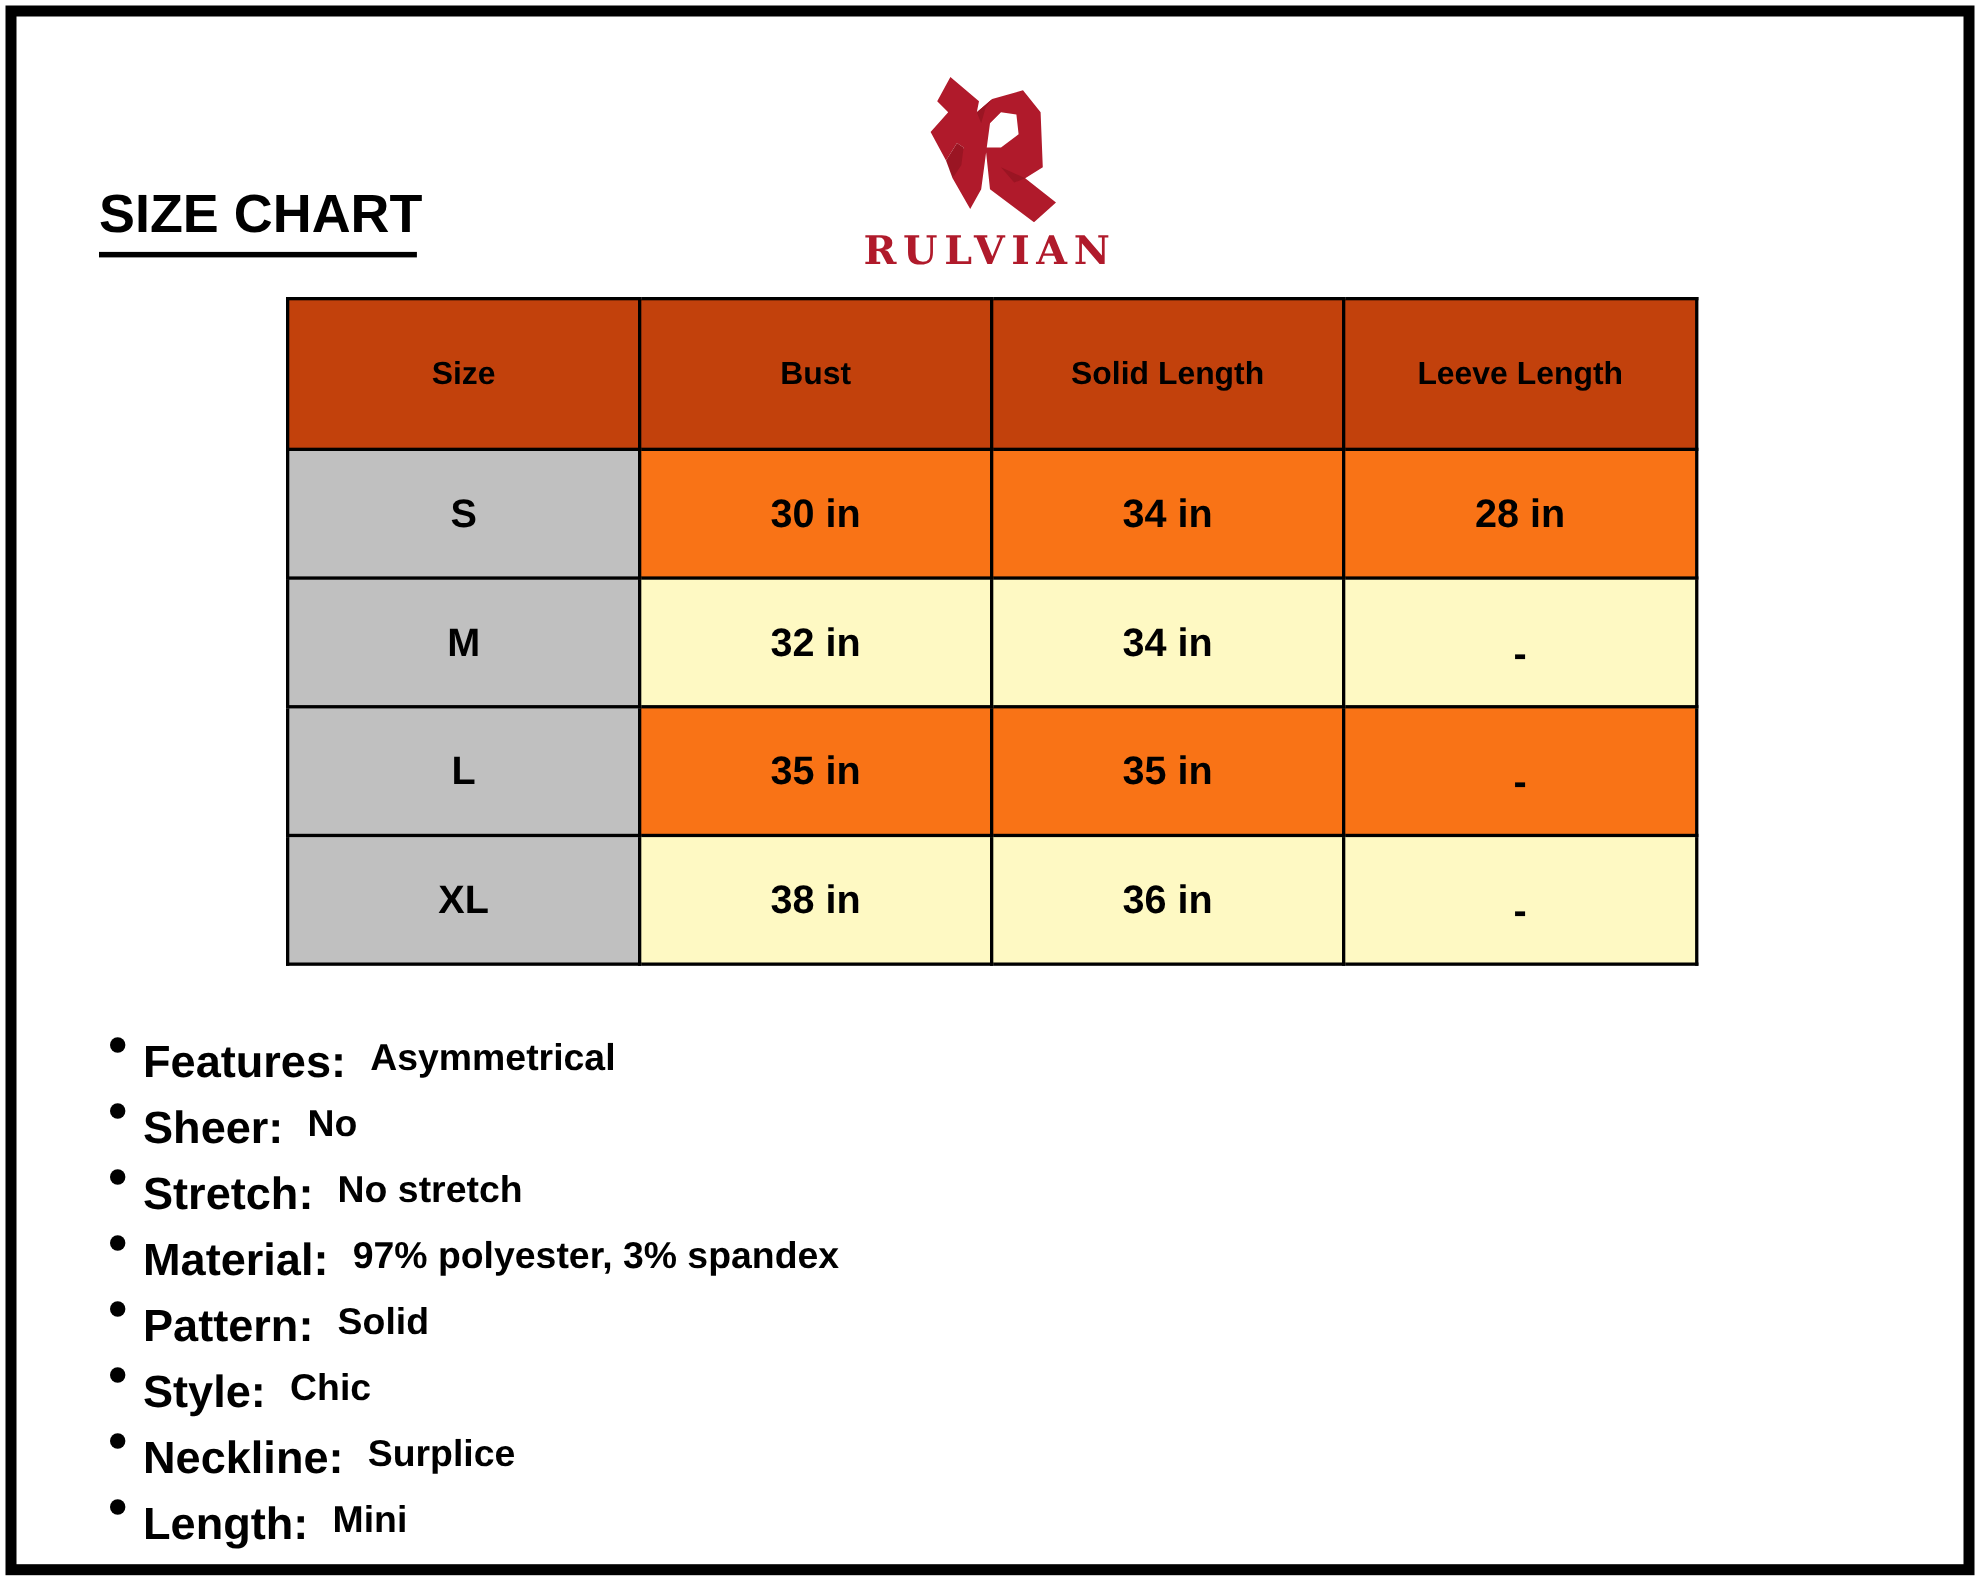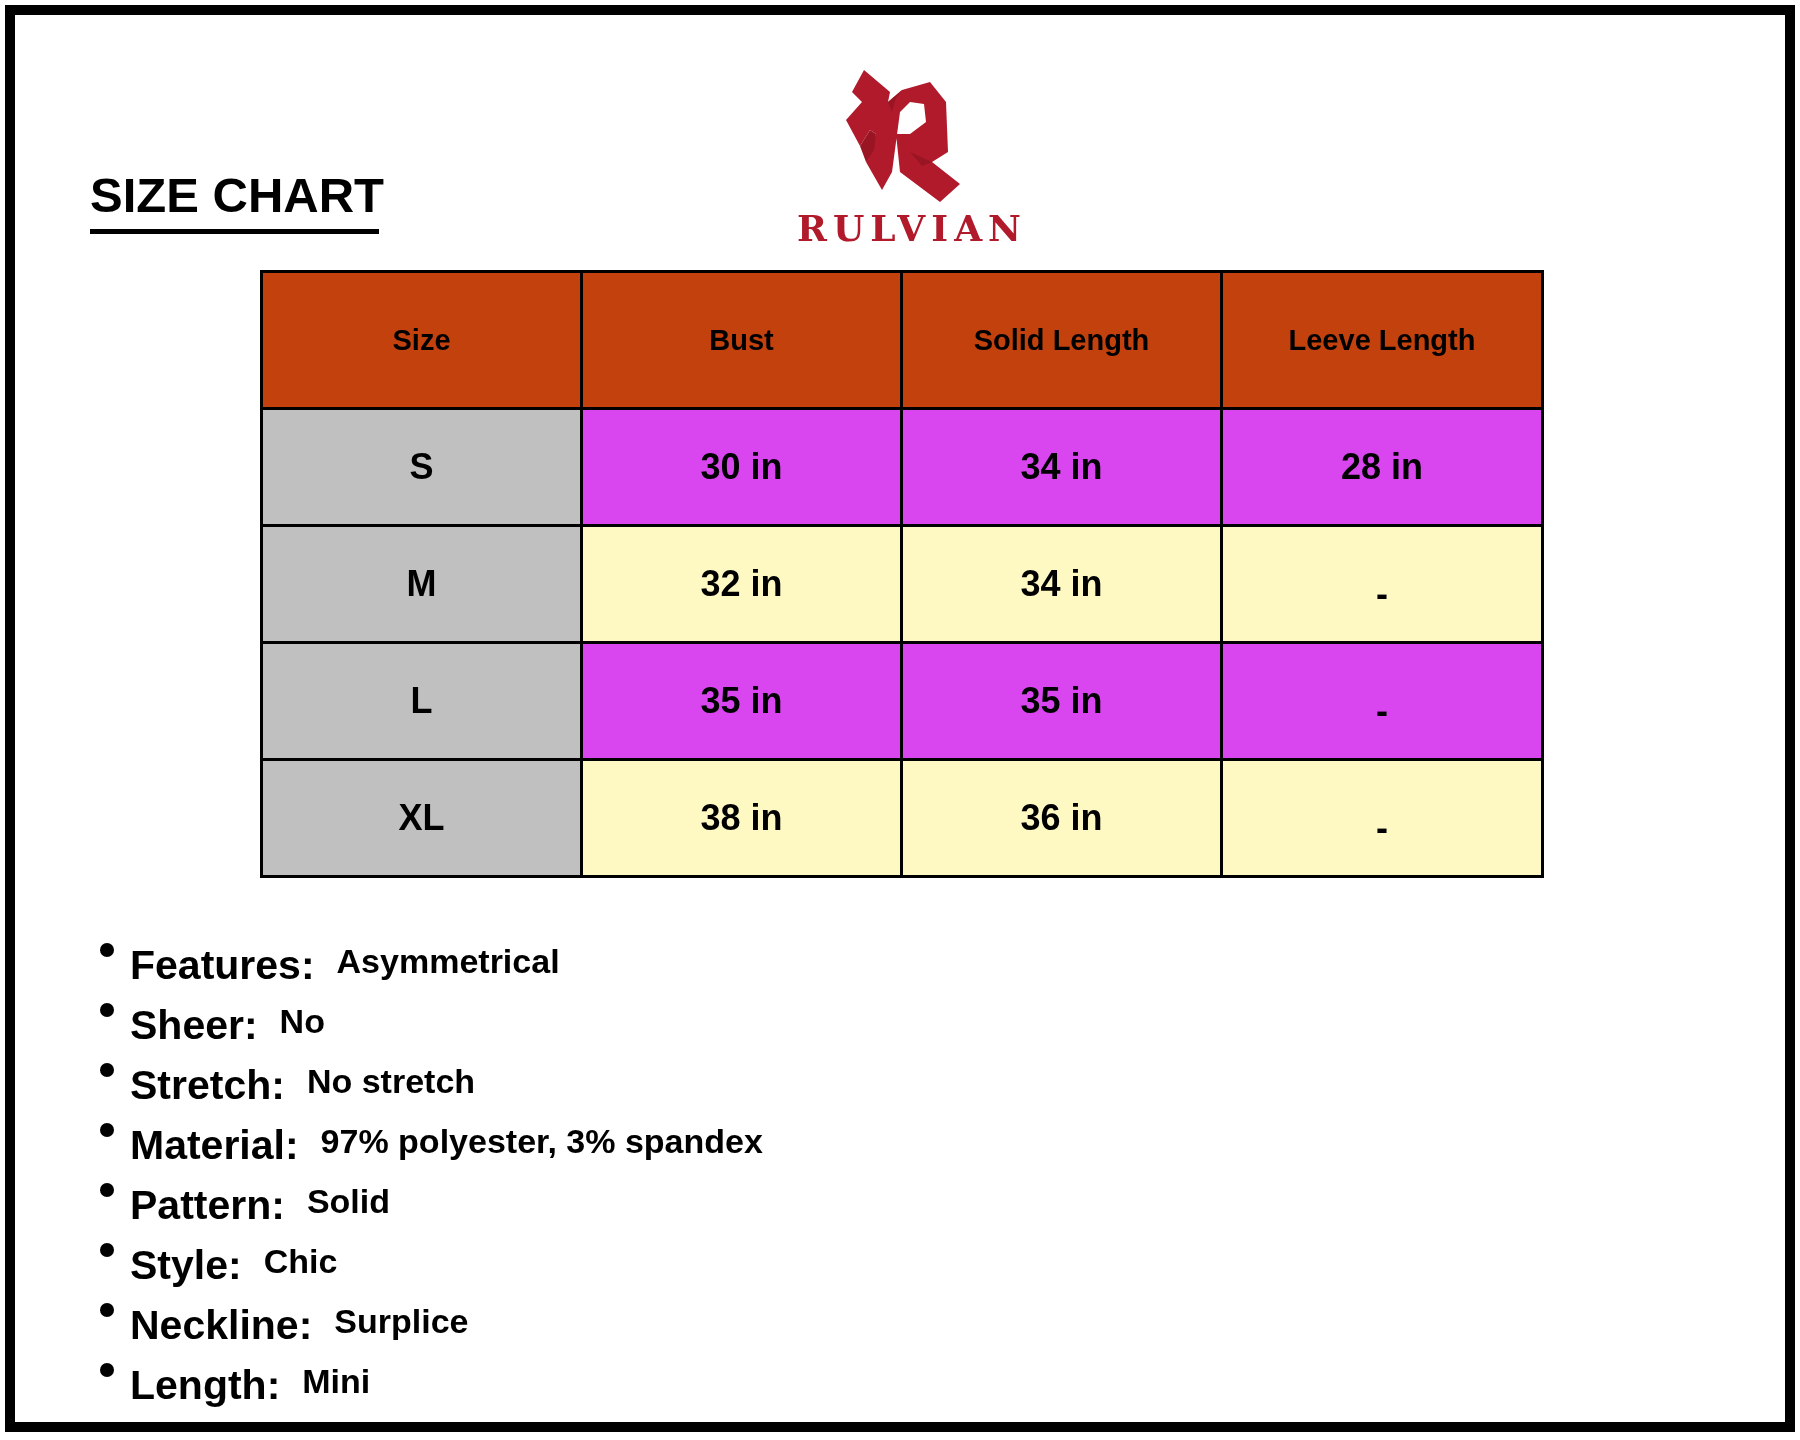--- a/index.html
+++ b/index.html
@@ -17,39 +17,39 @@
     font-size: 49px; font-weight: bold; letter-spacing: 0px; line-height: 60px;
   }
   .title-rule {
     position: absolute; left: 90px; top: 229px; width: 289px; height: 5px; background: #000;
   }
   .logo {
     position: absolute; left: 770px; top: 62px; width: 260px; height: 190px;
   }
   .logo svg { display: block; margin: 0 auto; }
   .logo-text {
-    position: absolute; left: 12px; top: 146px; width: 260px; text-align: center;
+    position: absolute; left: 0; top: 146px; width: 260px; text-align: center;
     font-family: "DejaVu Serif", serif; font-weight: bold; font-size: 36px;
     letter-spacing: 6px; color: #b01a2b; line-height: 40px;
   }
   table.sizes {
     position: absolute; left: 260px; top: 270px;
     border-collapse: collapse; table-layout: fixed;
     width: 1281px;
   }
   table.sizes td, table.sizes th {
     border: 3px solid #000; text-align: center; vertical-align: middle;
     font-weight: bold; padding: 0;
   }
   table.sizes th {
     background: #c2410c; height: 134px; font-size: 29px;
   }
   table.sizes td { height: 114px; font-size: 36px; }
   table.sizes td.size-cell { background: #c0c0c0; }
-  table.sizes tr.odd td.val { background: #d946ef; text-align: center; }
+  table.sizes tr.odd td.val { background: #f97316; text-align: center; }
   table.sizes tr.even td.val { background: #fef9c3; }
   .dash { display: inline-block; transform: translateY(10px); }
   .specs {
     position: absolute; left: 100px; top: 935px; margin: 0; padding: 0; list-style: none;
   }
   .specs li {
     position: relative; height: 60px; display: flex; align-items: baseline;
     white-space: nowrap;
   }
   .bullet {

